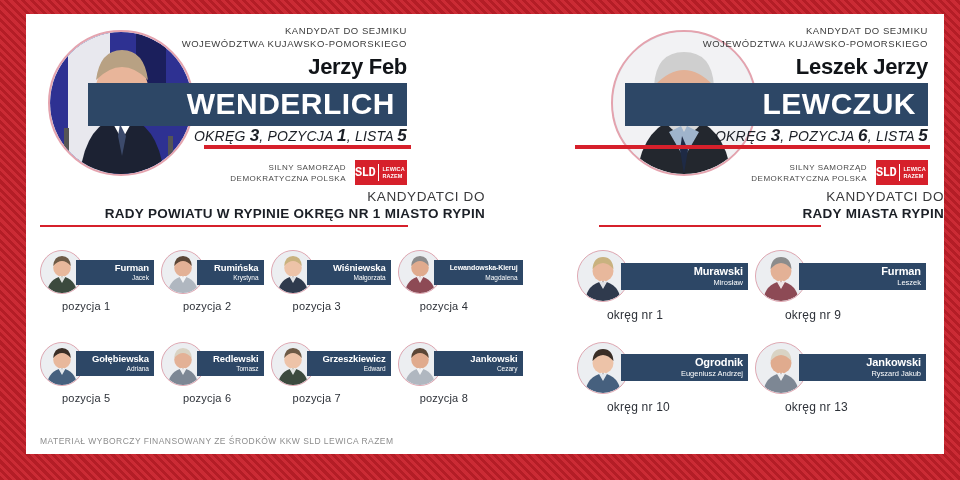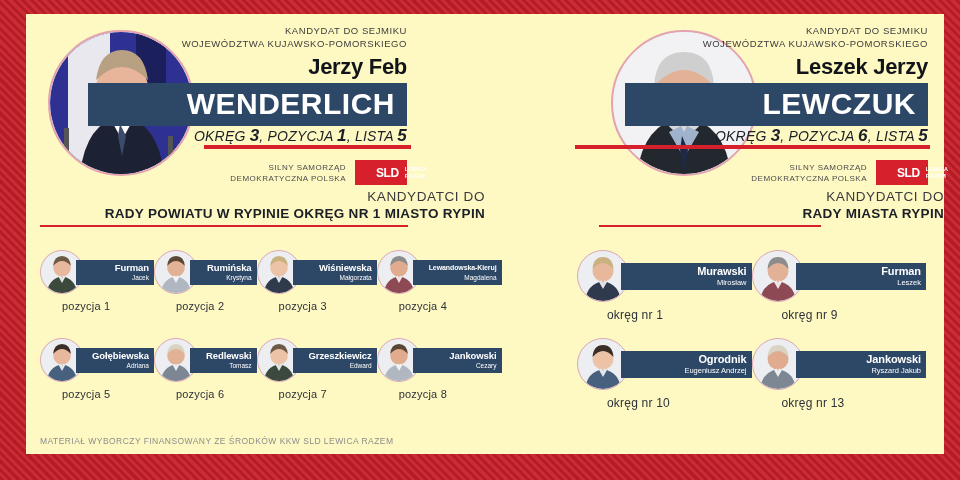--- a/index.html
+++ b/index.html
@@ -26,21 +26,21 @@
       repeating-linear-gradient(45deg, rgba(0,0,0,.10) 0 3px, rgba(255,255,255,.05) 3px 6px);
     pointer-events: none;
     z-index: 0;
   }
   .inner {
     position: absolute;
     left: 26px;
     top: 14px;
     right: 16px;
     bottom: 26px;
-    background: #fef9c3;
+    background: #ffffff;
     z-index: 1;
   }
 
   
   .hero-wrap {
     display: flex;
     position: absolute;
     left: 0; right: 0; top: 0;
     height: 172px;
   }
@@ -139,21 +139,22 @@
     background: #d6202b;
     display: flex;
     align-items: center;
     position: relative;
   }
   .sld-logo .sld-word {
     color: #ffffff;
     font-weight: bold;
     font-size: 12px;
     letter-spacing: -.4px;
-    padding-left: 21px;
+    padding-left: 0;
+    font-family: Liberation Mono, monospace;
   }
   .sld-logo .sld-div {
     width: 1px;
     height: 17px;
     background: #ffffff;
     margin: 0 3px;
   }
   .sld-logo .sld-sub {
     color: #ffffff;
     font-size: 5.5px;
@@ -193,21 +194,21 @@
   .sec-col.left  .sec-underline { width: 368px; }
   .sec-col.right .sec-underline { width: 222px; }
 
   
   .grids {
     position: absolute;
     top: 236px;
     left: 0; right: 0; bottom: 28px;
     display: flex;
   }
-  .grid-col { width: 50%; }
+  .grid-col { width: 50%; gap: 7px; }
   .grid-left {
     display: grid;
     grid-template-columns: repeat(4, 1fr);
     grid-template-rows: repeat(2, 1fr);
     padding: 0 6px 0 14px;
     box-sizing: border-box;
   }
   .grid-right {
     display: grid;
     grid-template-columns: repeat(2, 1fr);

